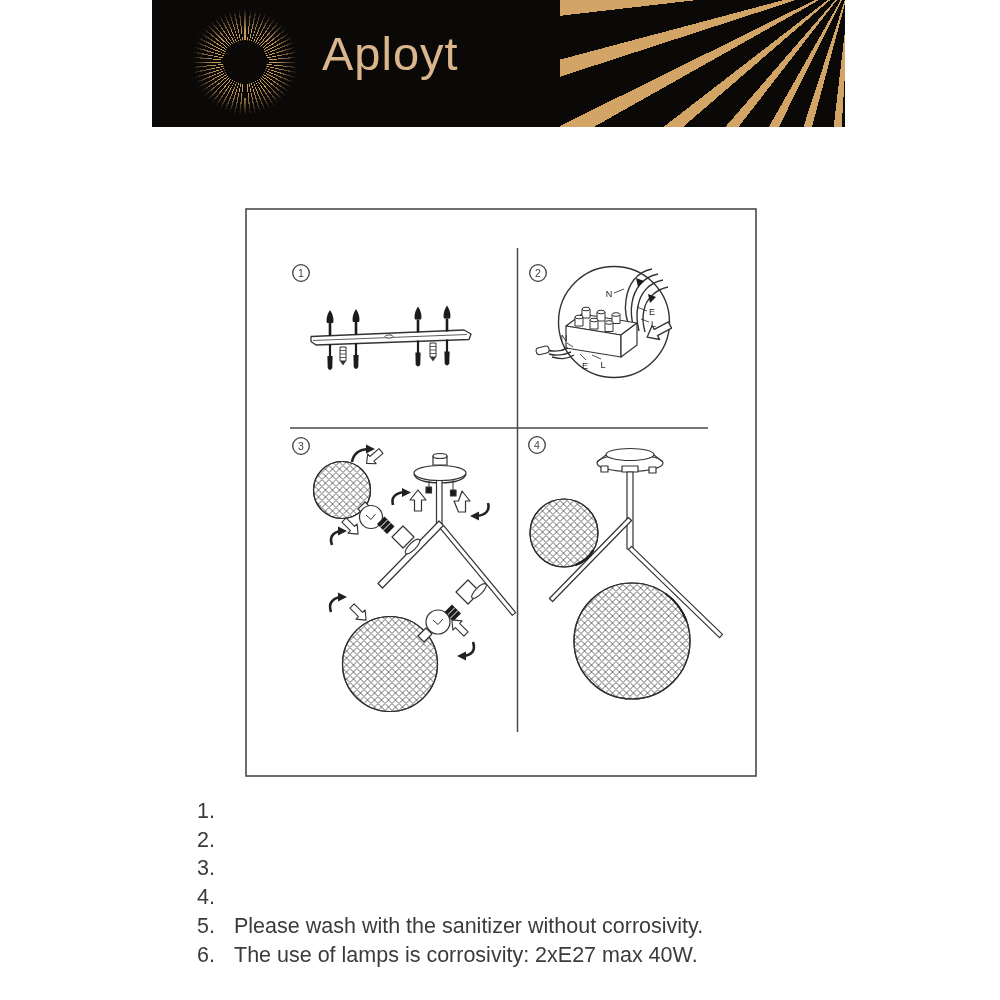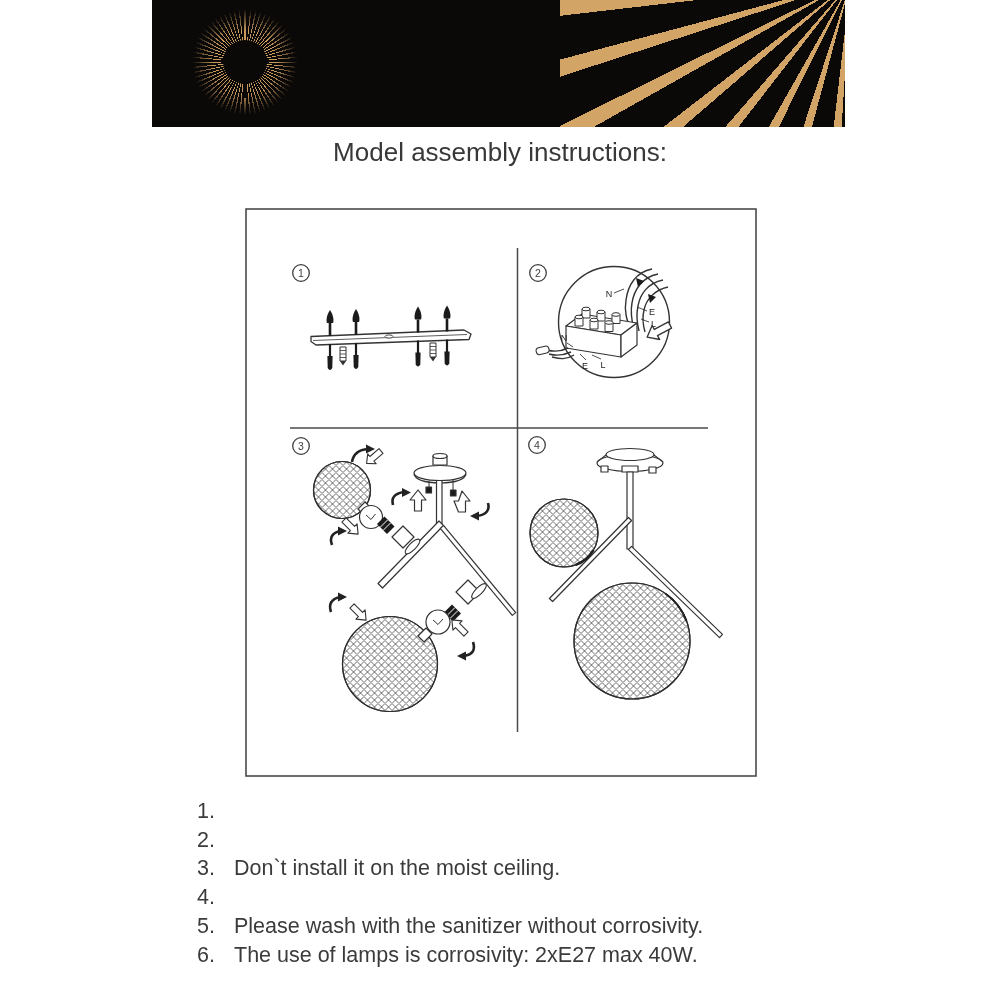--- a/index.html
+++ b/index.html
@@ -47,25 +47,25 @@
     position:absolute; left:197px; top:797px; color:#3b3b3b; font-size:21.5px;
   }
   .inst-row { display:flex; line-height:28.7px; white-space:nowrap; }
   .inst-num { width:37px; flex:0 0 37px; }
 </style>
 </head>
 <body>
 
 <div class="banner">
   <div class="sunburst"></div>
+  <div class="brand">Aployt</div>
   <div class="corner-rays"></div>
 </div>
 
 <div class="title-block">
-  <div>Model assembly instructions:</div>
 </div>
 
 <div class="diagram-wrap">
 <svg width="512" height="570" viewBox="245 208 512 570">
   <defs>
     <pattern id="mesh" width="7" height="7" patternUnits="userSpaceOnUse">
       <path d="M0,3.5 L3.5,0 M3.5,7 L7,3.5 M0,3.5 L3.5,7 M3.5,0 L7,3.5" stroke="#2e2e2e" stroke-width="0.7" fill="none"></path>
     </pattern>
   </defs>
 
@@ -290,21 +290,20 @@
 
 <div class="instructions">
   <div class="inst-row">
     <span class="inst-num">1.</span>
   </div>
   <div class="inst-row">
     <span class="inst-num">2.</span>
   </div>
   <div class="inst-row">
     <span class="inst-num">3.</span>
-    <span>Don`t install it on the moist ceiling.</span>
   </div>
   <div class="inst-row">
     <span class="inst-num">4.</span>
   </div>
   <div class="inst-row">
     <span class="inst-num">5.</span>
     <span>Please wash with the sanitizer without corrosivity.</span>
   </div>
   <div class="inst-row">
     <span class="inst-num">6.</span>

